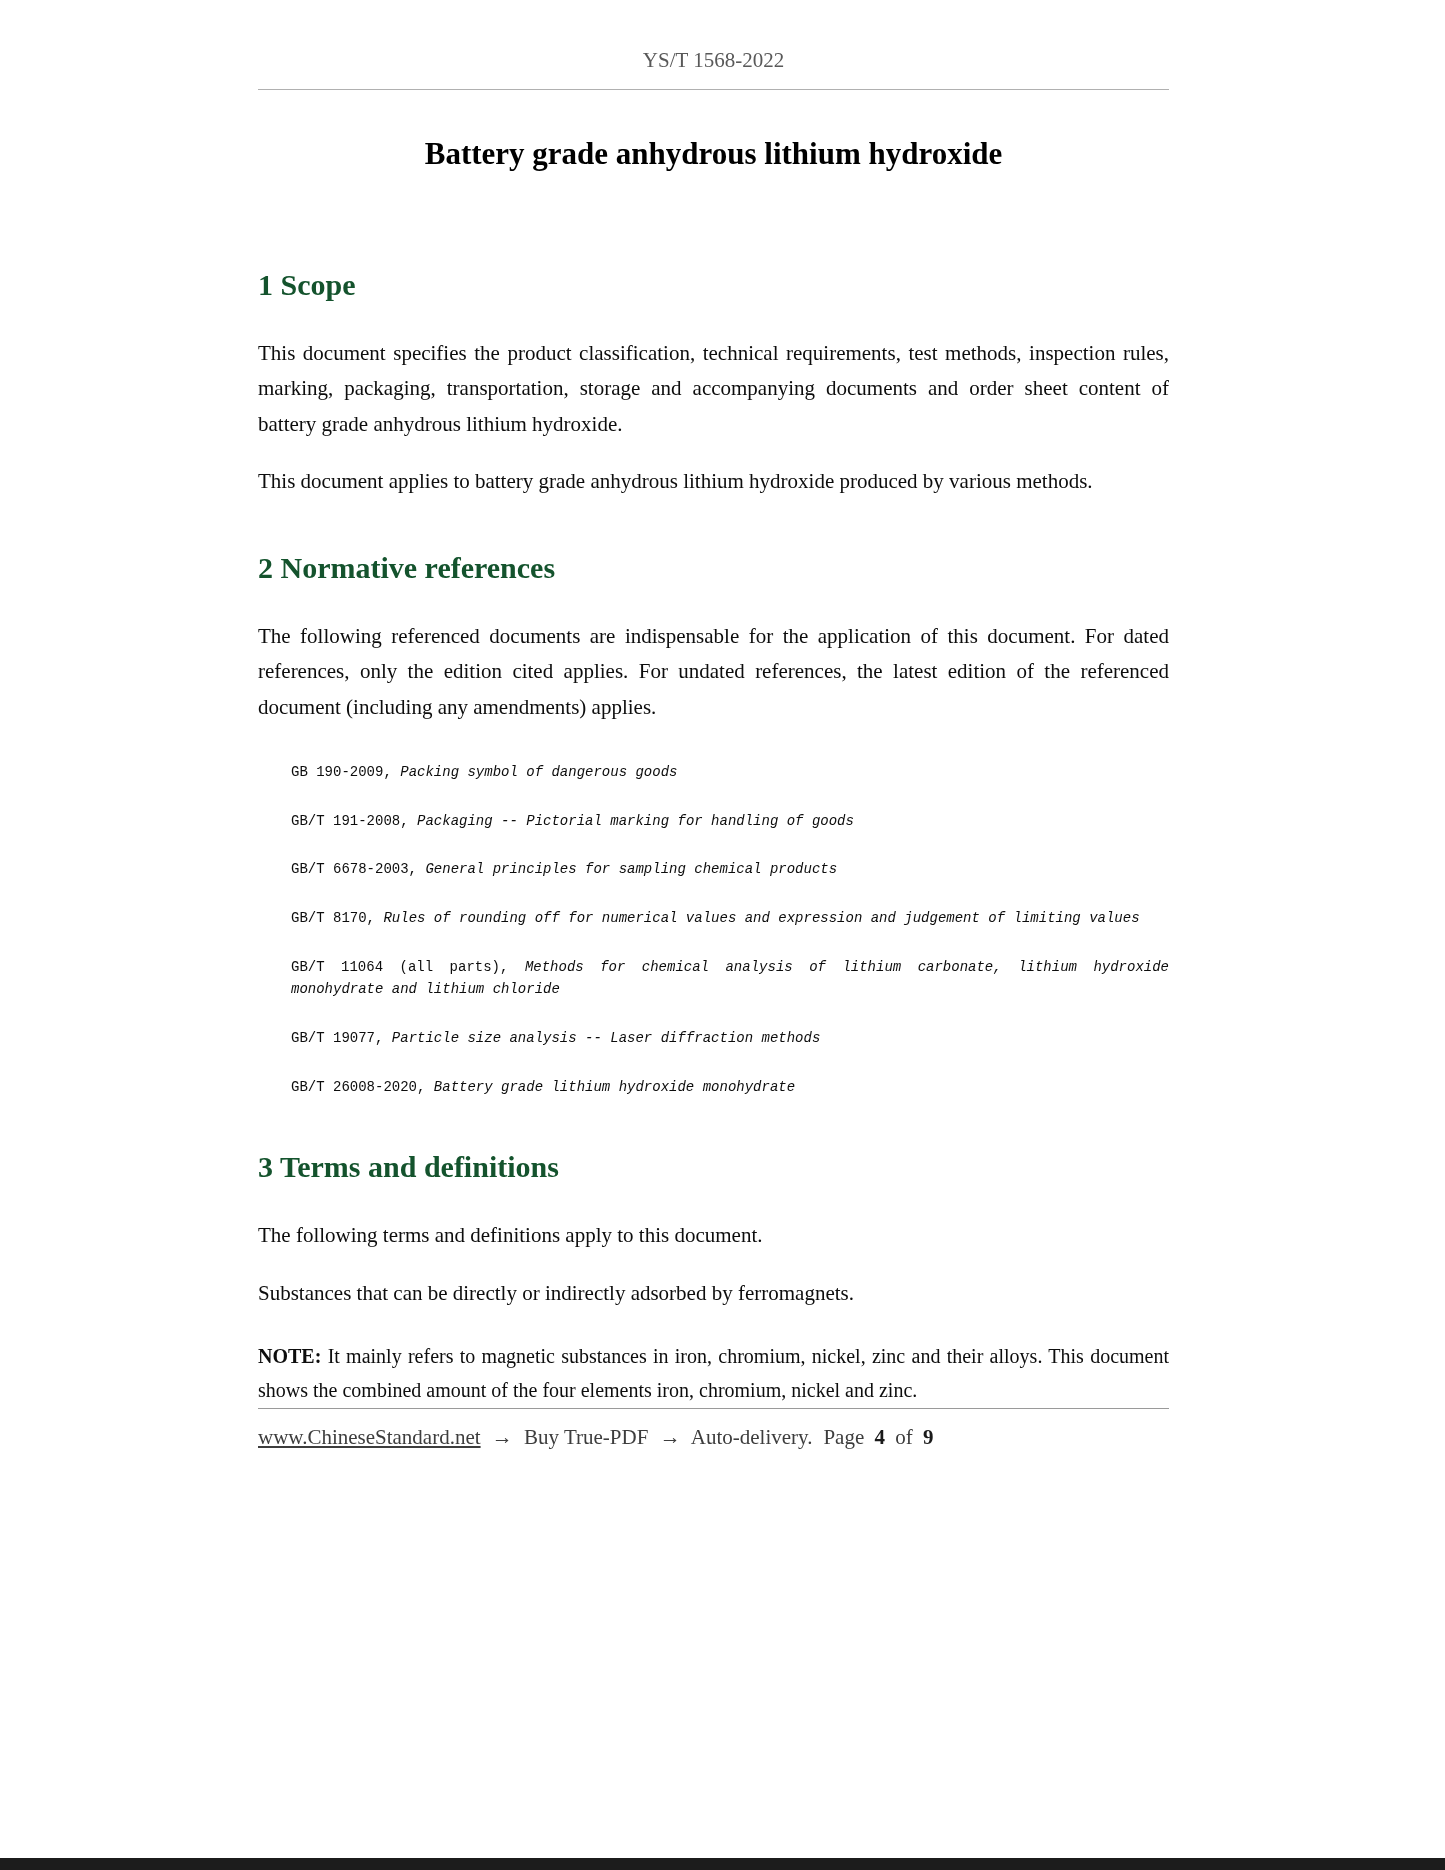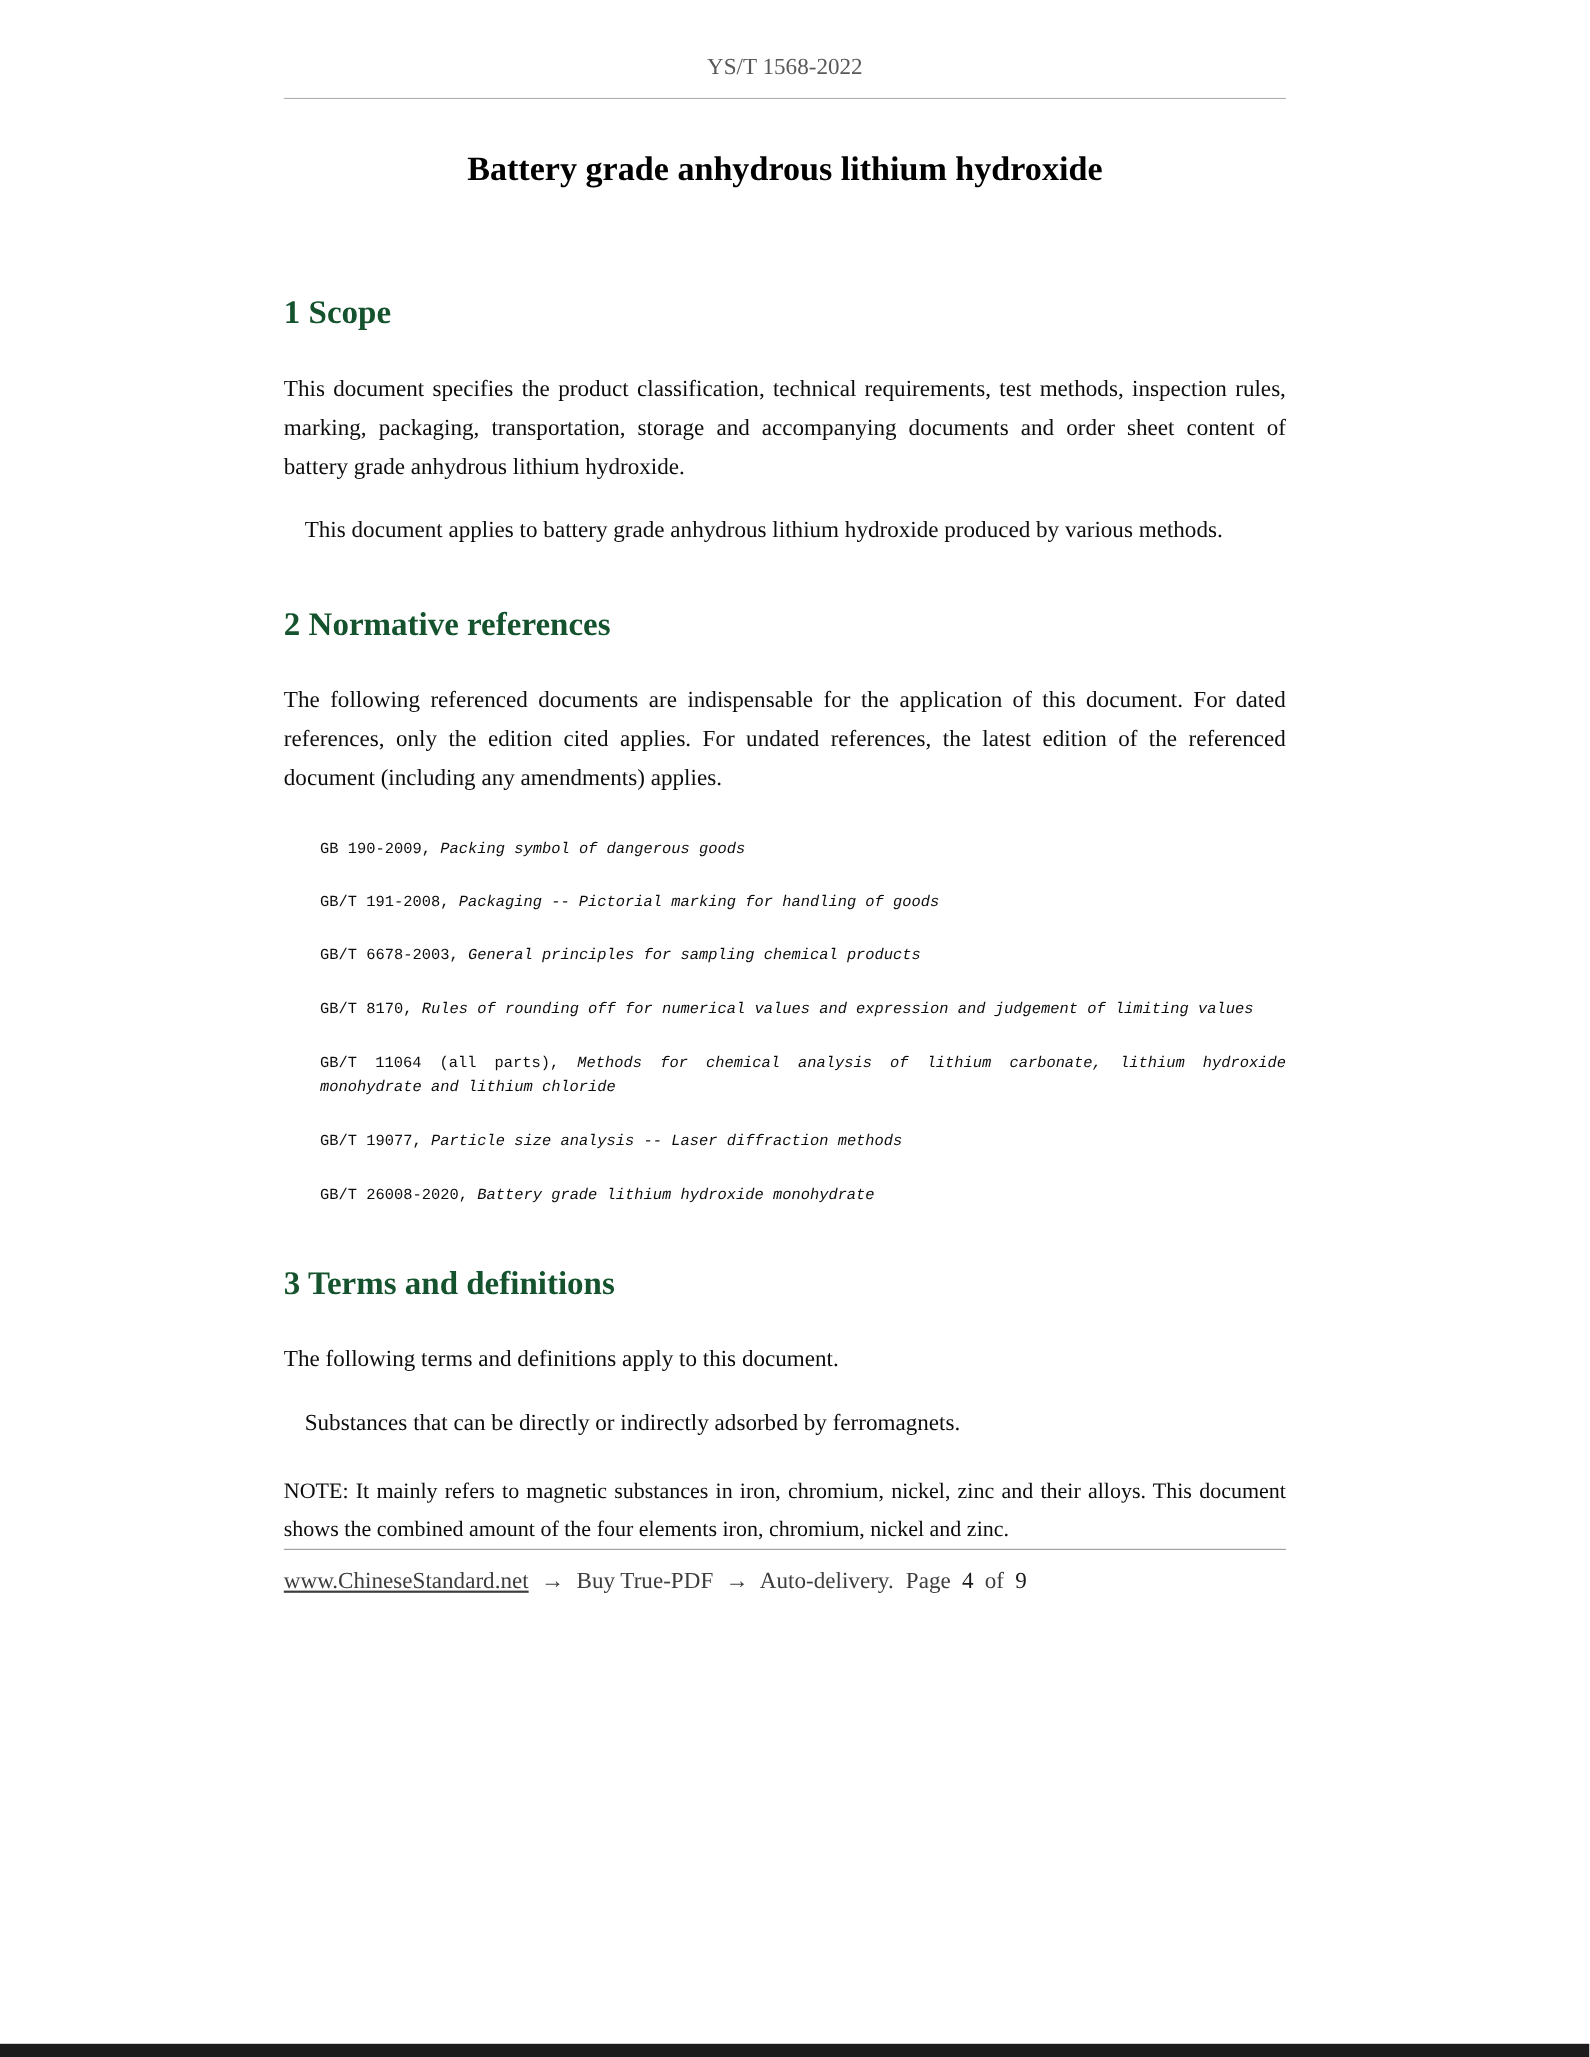--- a/index.html
+++ b/index.html
@@ -42,32 +42,32 @@
   .section-heading.first {
     margin-top: 96px;
   }
   .body-para {
     margin: 34px 0 0 0;
     font-size: 21px;
     line-height: 1.68;
     text-align: justify;
     color: #0d0d0d;
   }
-  .body-para.tight { margin-top: 22px; margin-left: 19px; }
+  .body-para.tight { margin-top: 22px; }
   .references { margin-top: 10px; }
   .reference-item {
     margin: 26px 0 0 33px;
     font-size: 14px;
     line-height: 1.62;
     text-align: justify;
     color: #0d0d0d;
     font-family: Liberation Mono, monospace;
   }
   .italic { font-style: italic; }
-  .bold { font-weight: normal; }
+  .bold { font-weight: bold; }
   .sub-heading {
     margin: 30px 0 0 0;
     font-size: 21.5px;
     font-weight: bold;
     color: #000000;
   }
   .note-para {
     margin: 28px 0 0 0;
     font-size: 20px;
     line-height: 1.72;

